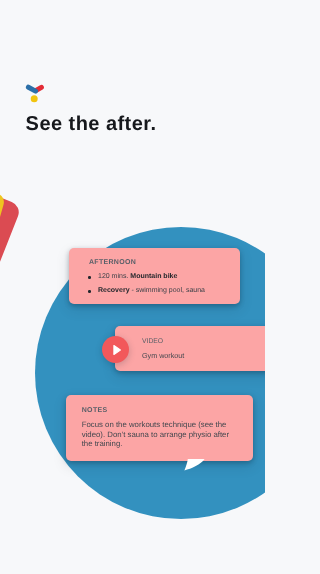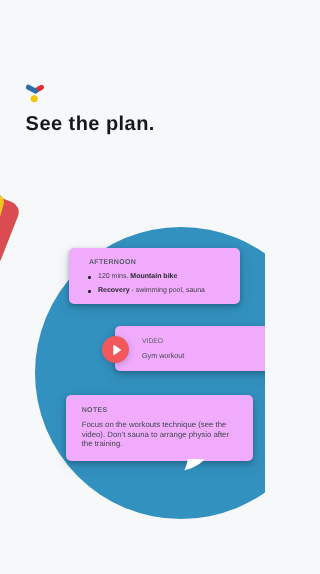--- a/index.html
+++ b/index.html
@@ -16,21 +16,21 @@
   .redshape{position:absolute;left:-24px;top:206px;width:46px;height:128px;
             background:#DB4B52;border-radius:11px;transform:rotate(21.5deg);
             transform-origin:100% 0%;}
   .yellowshape{position:absolute;left:-22px;top:196px;width:28px;height:40px;
             background:#EFC520;border-radius:9px;transform:rotate(16deg);
             transform-origin:100% 0%;z-index:3;}
 
   .circle{position:absolute;left:34.8px;top:226.5px;width:292px;height:292px;
           border-radius:50%;background:#3391BF;}
 
-  .card{position:absolute;background:#f0abfc;border-radius:5px;
+  .card{position:absolute;background:#fca5a5;border-radius:5px;
         box-shadow:0 2px 5px rgba(8,30,48,.30), 0 5px 14px rgba(8,30,48,.13);}
 
   .card-afternoon{left:68.5px;top:248px;width:171px;height:56px;}
   .afternoon-title{position:absolute;left:20.5px;top:11px;font-size:7px;font-weight:bold;
       letter-spacing:.3px;color:#595F68;}
   .bullets{position:absolute;left:20.5px;top:22px;right:4px;}
   .bullet-row{position:relative;padding-left:9px;font-size:7px;color:#3C4148;line-height:14px;white-space:nowrap;}
   .bullet-row .dot{position:absolute;left:-0.9px;top:6.3px;width:2.4px;height:2.4px;
       border-radius:50%;background:#24282E;}
   .b{font-weight:bold;color:#23272C;}
@@ -62,21 +62,21 @@
         </g>
       <g>
           <line x1="5.4" y1="6.2" x2="12.6" y2="10.1" stroke="#2B6FA8" stroke-width="5.0" stroke-linecap="round"></line>
         </g>
       <g>
           <circle cx="11.2" cy="17.8" r="3.5" fill="#F1C40F"></circle>
         </g>
     </svg>
   </div>
 
-  <div class="title">See the plan.</div>
+  <div class="title">See the after.</div>
 
   <div class="circle"></div>
 
   <div class="card card-afternoon">
     <div class="afternoon-title">AFTERNOON</div>
     <div class="bullets">
       <div class="bullet-row"><span class="dot"></span><span>120 mins.</span> <span class="b">Mountain bike</span></div>
       <div class="bullet-row"><span class="dot"></span><span class="b">Recovery</span> <span>- swimming pool, sauna</span></div>
     </div>
   </div>

